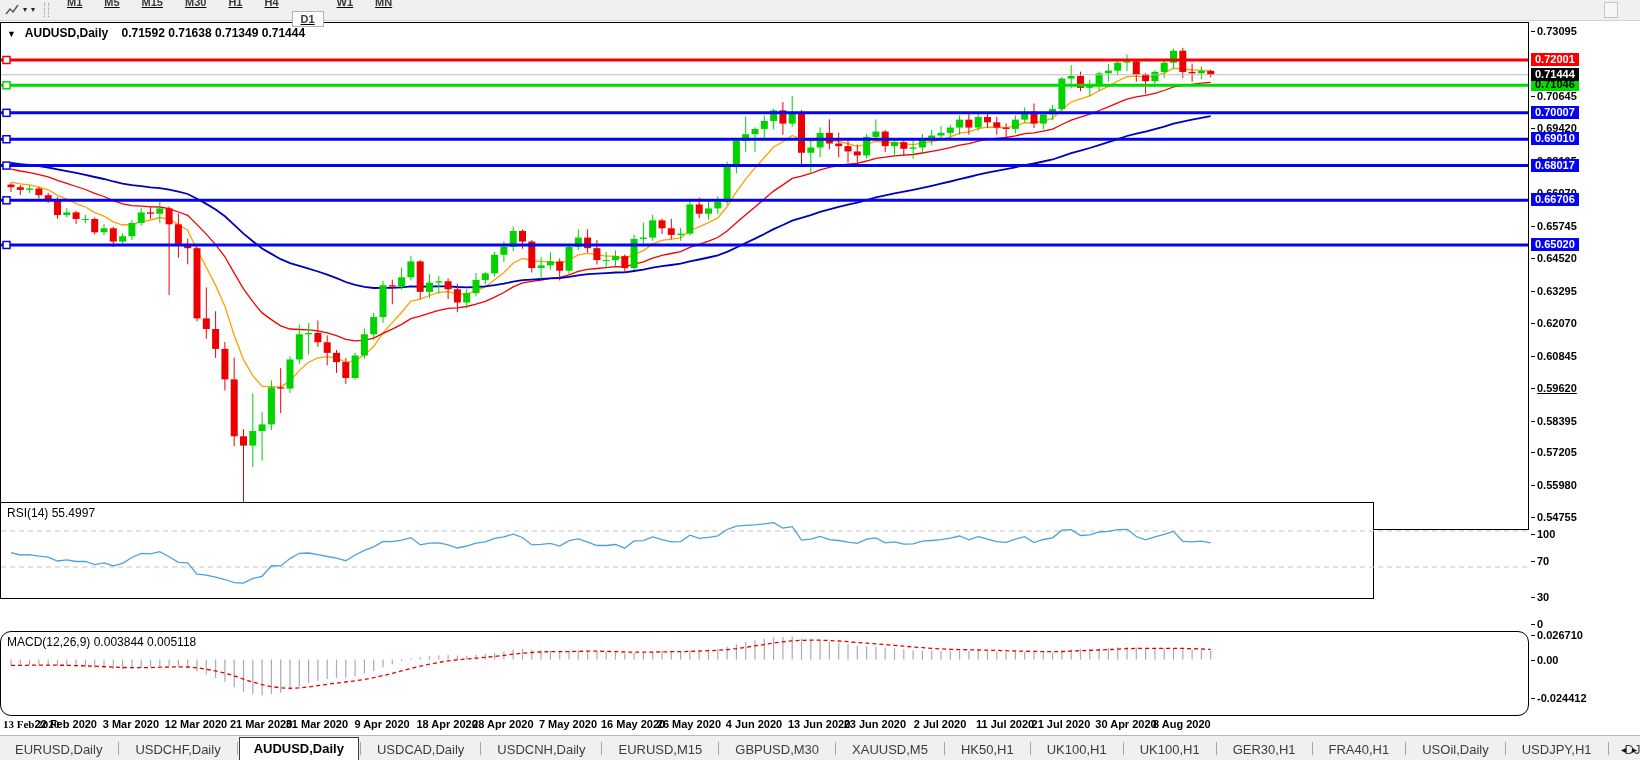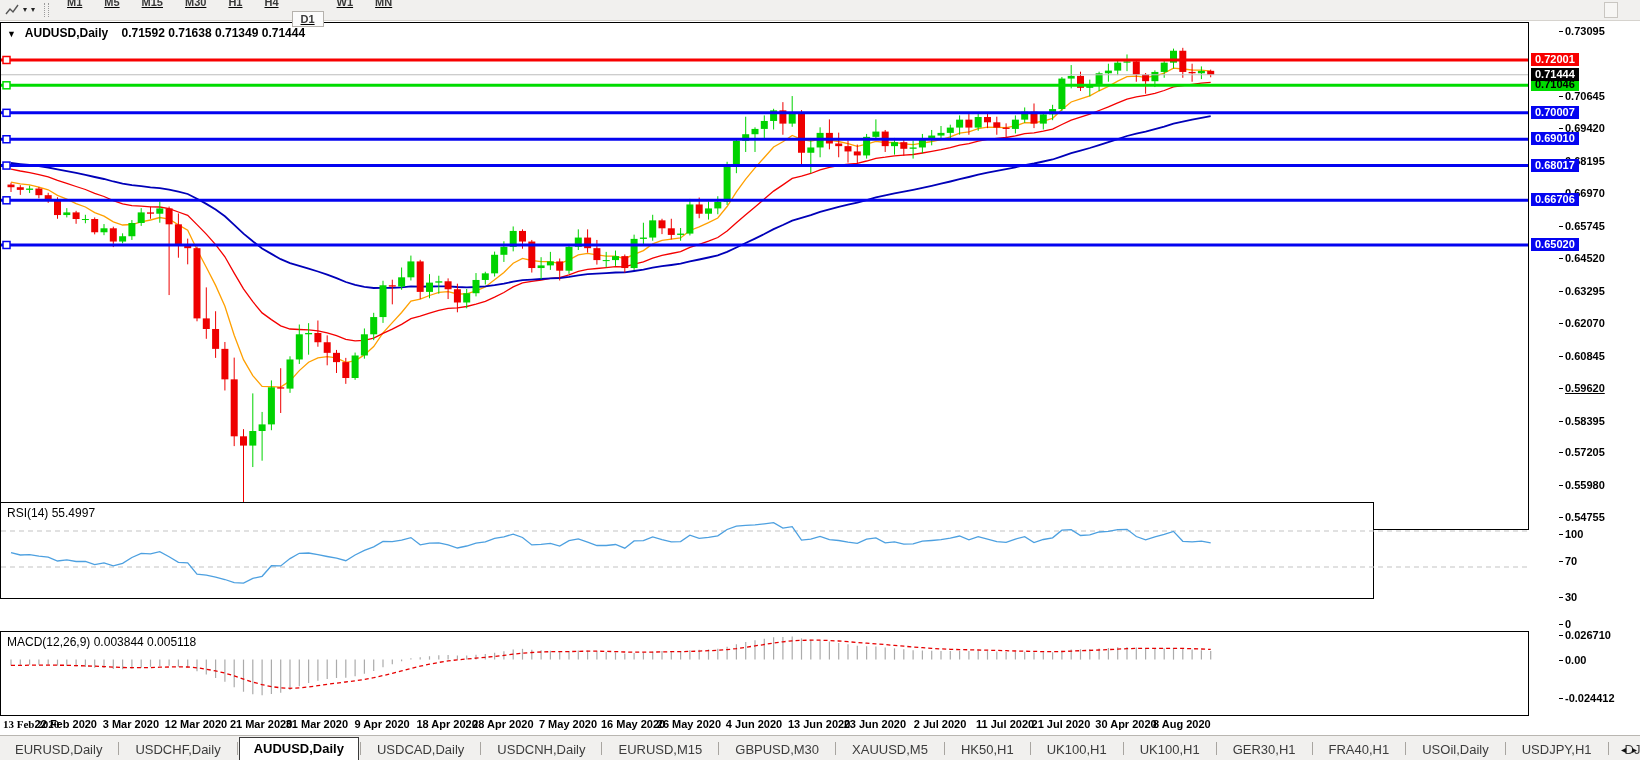--- a/index.html
+++ b/index.html
@@ -11,27 +11,27 @@
   .caret{font-size:8px;color:#222;margin:0 2px;line-height:16px;}
   .grip{height:14px;width:3px;border-left:1px dotted #9a9a9a;border-right:1px dotted #9a9a9a;margin:0 7px;}
   .tfbtn{font-size:11px;font-weight:700;color:#3a3a3a;padding:1px 8px;margin:0 2px;border:1px solid transparent;cursor:default;}
   .tfbtn.active{background:#fbfbfb;border:1px solid #b5b2ad;margin-top:17px;}
   .overflow-btn{position:absolute;right:22px;top:2px;width:12px;height:14px;border:1px solid #c9c6c1;background:#f7f6f4;}
   
   .chartwin{position:absolute;left:0;top:21px;width:1640px;height:714px;background:#ffffff;}
   .panel{position:absolute;left:0;border:1px solid #000;background:#fff;box-sizing:border-box;}
   #panel-main{top:1px;height:508px;width:1529px;}
   #panel-rsi{top:481px;height:97px;width:1374px;}
-  #panel-macd{top:610px;height:85px;width:1529px;}
+  #panel-macd{top:610px;height:85px;width:1529px;border-radius:11px;}
   .chart-title{position:absolute;left:6px;top:3px;font-size:12px;font-weight:700;color:#000;z-index:5;}
   .chart-title .tri{font-size:9px;margin-right:6px;}
   .ind-label{position:absolute;left:6px;top:3px;font-size:12px;color:#000;z-index:5;}
   svg{display:block;}
   
-  .ytick{position:absolute;left:1537px;font-size:11px;font-weight:700;color:#000;height:12px;line-height:12px;margin-left:28px;}
+  .ytick{position:absolute;left:1537px;font-size:11px;font-weight:700;color:#000;height:12px;line-height:12px;}
   .ytick::before{content:"";position:absolute;left:-6px;top:6px;width:4px;border-top:1px solid #000;}
   .badge{position:absolute;left:1531px;font-size:11px;font-weight:700;height:13px;line-height:13px;
     padding:0 4px;z-index:6;letter-spacing:0;}
   
   .dlabel{position:absolute;font-size:11px;font-weight:700;color:#000;white-space:nowrap;}
   
   .tabbar{position:absolute;left:0;top:735px;width:1640px;height:25px;background:#f1f0ee;
     border-top:1px solid #b9b6b1;display:flex;align-items:flex-end;z-index:30;}
   .tab{font-size:13px;color:#3c3c3c;padding:3px 15px 4px 15px;white-space:nowrap;cursor:default;}
   .tab.active{background:#fff;border:1px solid #3a3a3a;border-bottom:none;font-weight:700;color:#000;padding:3px 14px 5px 14px;}

